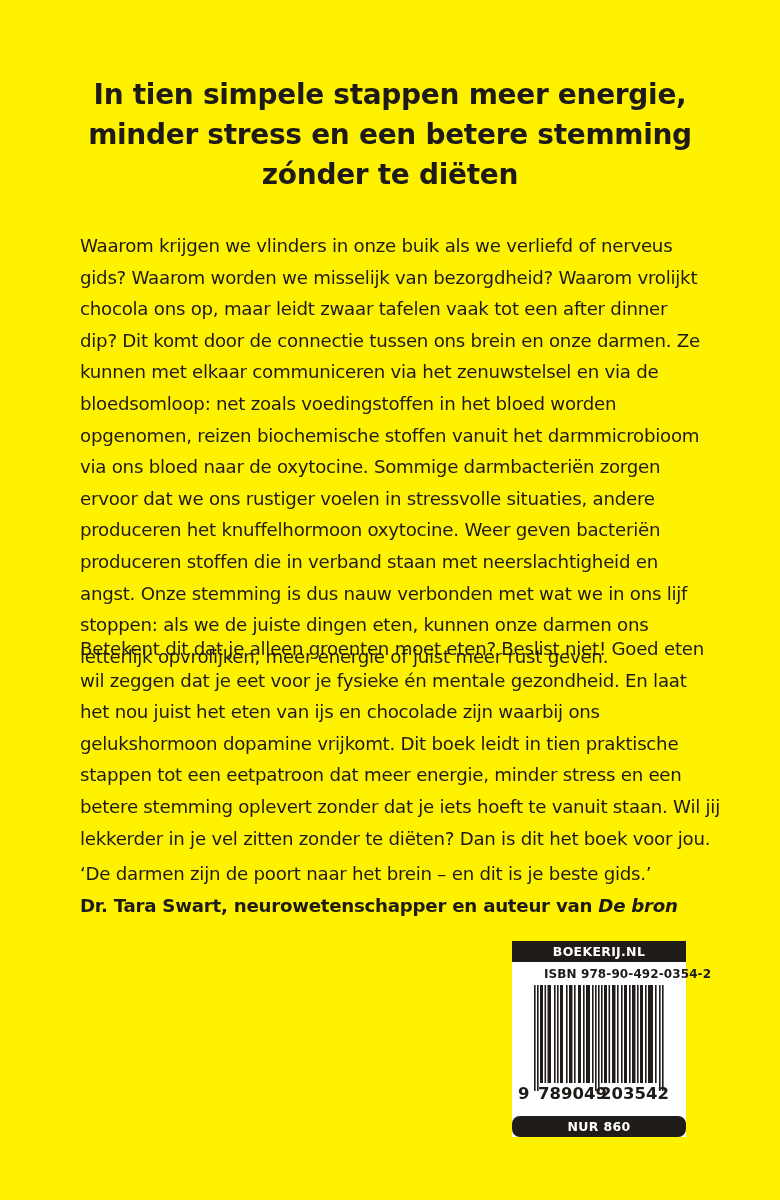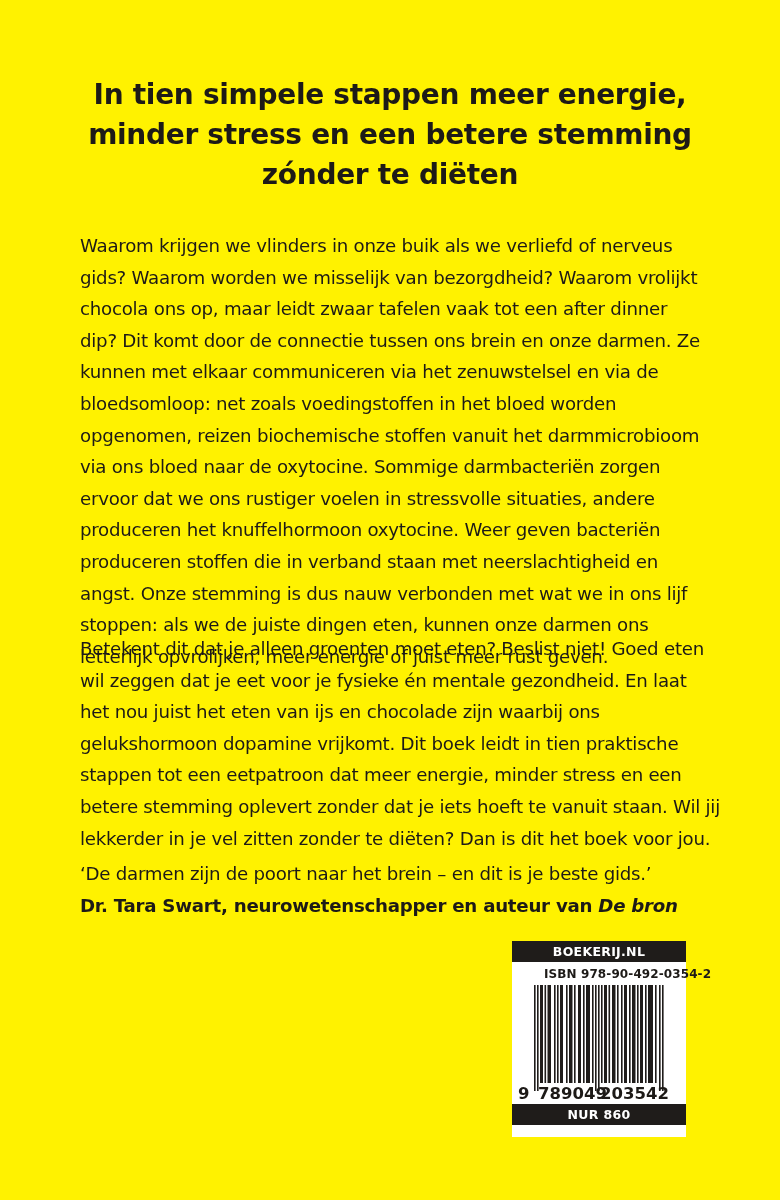--- a/index.html
+++ b/index.html
@@ -29,21 +29,21 @@
   .barcode-box {
     position:absolute; left:512px; top:941px; width:174px; height:196px;
     background:#ffffff;
   }
   .bar-top, .bar-bottom {
     position:absolute; left:0; width:174px; height:21px; background:#1f1c1a;
     color:#ffffff; font-weight:bold; font-size:12.5px; line-height:21px;
     text-align:center; letter-spacing:0.3px;
   }
   .bar-top { top:0; }
-  .bar-bottom { bottom:12px; }
+  .bar-bottom { bottom:0;border-radius:8px; }
   .isbn {
     position:absolute; top:26px; left:0; width:152px; text-align:center;
     font-weight:bold; font-size:12px; line-height:14px; white-space:nowrap;
     letter-spacing:0.1px;
     margin-left:32px;
   }
   .bars {
     position:absolute; left:22px; top:44px; width:130px; height:106px;
   }
   .bars svg { display:block; }

